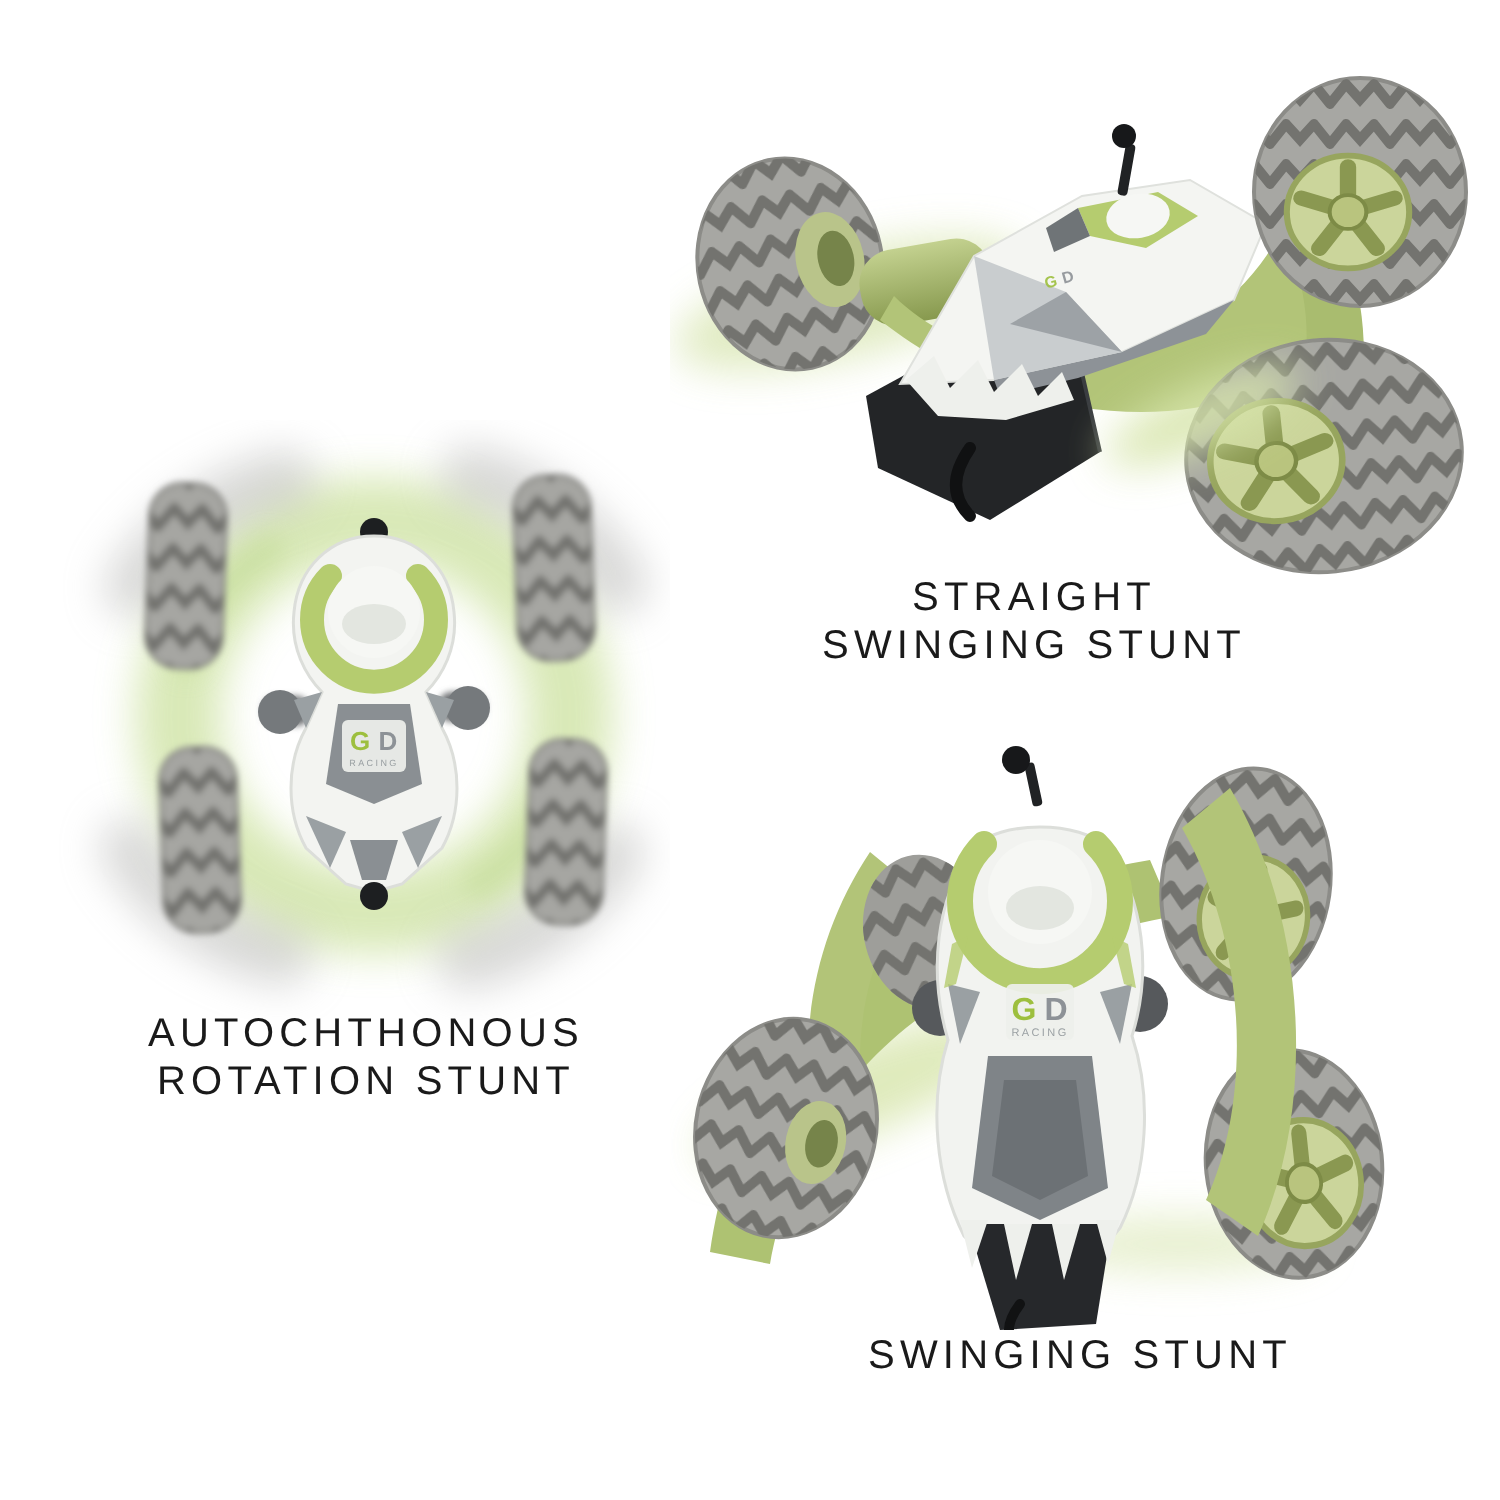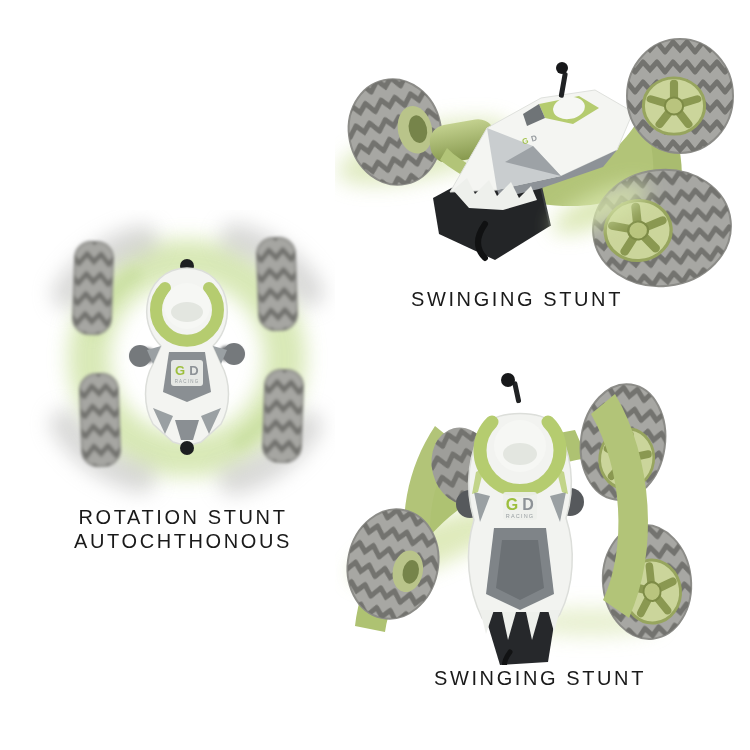--- a/index.html
+++ b/index.html
@@ -99,20 +99,21 @@
     <g transform="translate(327,216) rotate(-6)">
       <ellipse rx="69" ry="58" fill="#a7a7a3" stroke="#8c8c88" stroke-width="2"></ellipse>
       <ellipse rx="69" ry="58" fill="url(#tread)"></ellipse>
       <use href="#rim" transform="translate(-24,0) scale(1.1,1)"></use>
     </g>
     <g filter="url(#b10)" opacity="0.85">
       <ellipse cx="266" cy="196" rx="52" ry="16" fill="#d7e5ab" transform="rotate(-24 266 196)"></ellipse>
     </g>
   </svg>
   <div class="caption" style="left:357px;top:287px;width:320px">
+    <span class="cap-line">STRAIGHT</span>
     <span class="cap-line">SWINGING STUNT</span>
   </div>
 
   <svg class="fig-svg" style="left:15px;top:210px" width="320" height="300" viewBox="0 0 320 300">
     <g filter="url(#b10)" opacity="0.8">
       <circle cx="172" cy="148" r="98" fill="none" stroke="#cfe3a4" stroke-width="42"></circle>
     </g>
     <g filter="url(#b10)" opacity="0.5" fill="none" stroke="#b3b3b1" stroke-width="30" stroke-linecap="round">
       <path d="M52,84 A120,118 0 0 1 128,30"></path>
       <path d="M220,28 A120,118 0 0 1 294,82"></path>
@@ -160,22 +161,22 @@
         <text class="logo-letter-d" x="7" y="17" text-anchor="middle">D</text>
         <text class="logo-subtext" x="0" y="25" text-anchor="middle">RACING</text>
       </g>
       <path d="M-34,50 L-14,58 L-22,76 Z" fill="#9aa0a3"></path>
       <path d="M34,50 L14,58 L22,76 Z" fill="#9aa0a3"></path>
       <path d="M-12,62 L12,62 L6,82 L-6,82 Z" fill="#8a8f93"></path>
       <circle cx="0" cy="90" r="7" fill="#1d1f21"></circle>
     </g>
   </svg>
   <div class="caption" style="left:23px;top:505px;width:320px">
+    <span class="cap-line">AUTOCHTHONOUS</span>
     <span class="cap-line">ROTATION STUNT</span>
-    <span class="cap-line">AUTOCHTHONOUS</span>
   </div>
 
   <svg class="fig-svg sz-lg" style="left:335px;top:360px" width="400" height="305" viewBox="0 0 400 305">
     <g filter="url(#b10)" opacity="0.8">
       <ellipse cx="95" cy="185" rx="85" ry="22" fill="#d7e5ab" transform="rotate(-22 95 185)"></ellipse>
       <ellipse cx="255" cy="262" rx="70" ry="14" fill="#e2ecc4"></ellipse>
     </g>
     <path d="M20,266 C34,168 96,94 240,70 L252,98 C124,122 66,186 50,272 Z" fill="#aec272"></path>
     <path d="M100,66 C72,108 62,160 74,212 L98,202 C90,160 98,118 122,84 Z" fill="#b2c478"></path>
     <g transform="translate(128,106) rotate(-14)">

